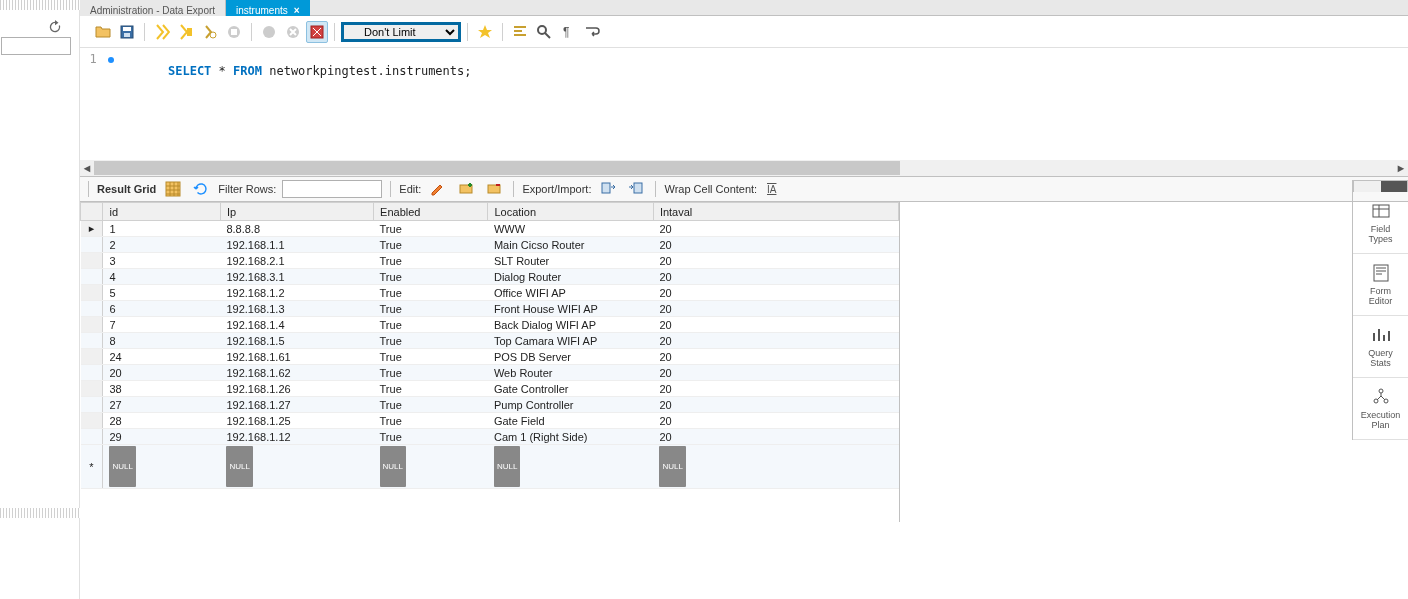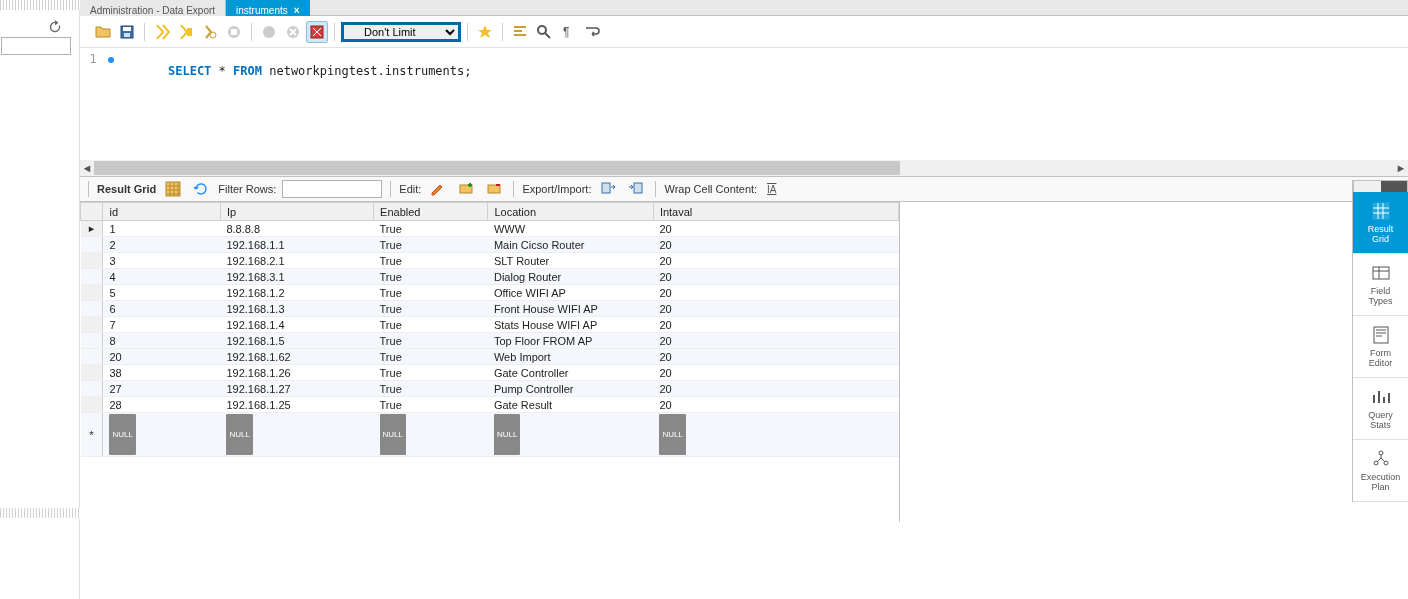--- a/index.html
+++ b/index.html
@@ -308,37 +308,45 @@
     <td>192.168.1.3</td>
     <td>True</td>
     <td>Front House WIFI AP</td>
     <td>20</td>
             </tr>
             <tr>
               <td class="rowmark"></td>
     <td>7</td>
     <td>192.168.1.4</td>
     <td>True</td>
-    <td>Stats House WIFI AP</td>
+    <td>Back Dialog WIFI AP</td>
     <td>20</td>
             </tr>
             <tr class="odd">
               <td class="rowmark"></td>
     <td>8</td>
     <td>192.168.1.5</td>
     <td>True</td>
-    <td>Top Floor FROM AP</td>
+    <td>Top Camara WIFI AP</td>
+    <td>20</td>
+            </tr>
+            <tr>
+              <td class="rowmark"></td>
+    <td>24</td>
+    <td>192.168.1.61</td>
+    <td>True</td>
+    <td>POS DB Server</td>
     <td>20</td>
             </tr>
             <tr class="odd">
               <td class="rowmark"></td>
     <td>20</td>
     <td>192.168.1.62</td>
     <td>True</td>
-    <td>Web Import</td>
+    <td>Web Router</td>
     <td>20</td>
             </tr>
             <tr>
               <td class="rowmark"></td>
     <td>38</td>
     <td>192.168.1.26</td>
     <td>True</td>
     <td>Gate Controller</td>
     <td>20</td>
             </tr>
@@ -348,21 +356,29 @@
     <td>192.168.1.27</td>
     <td>True</td>
     <td>Pump Controller</td>
     <td>20</td>
             </tr>
             <tr>
               <td class="rowmark"></td>
     <td>28</td>
     <td>192.168.1.25</td>
     <td>True</td>
-    <td>Gate Result</td>
+    <td>Gate Field</td>
+    <td>20</td>
+            </tr>
+            <tr class="odd">
+              <td class="rowmark"></td>
+    <td>29</td>
+    <td>192.168.1.12</td>
+    <td>True</td>
+    <td>Cam 1 (Right Side)</td>
     <td>20</td>
             </tr>
             <tr class="odd">
               <td class="rowmark">*</td>
   <td><span class="nullcell">NULL</span></td>
   <td><span class="nullcell">NULL</span></td>
   <td><span class="nullcell">NULL</span></td>
   <td><span class="nullcell">NULL</span></td>
   <td><span class="nullcell">NULL</span></td>
             </tr>
@@ -373,28 +389,20 @@
 </div>
 
 </div>
 
 <div class="side-panels">
   <div class="sp-toggle">
       <div class="half"></div>
       <div class="half dark"></div>
     </div>
   <div id="sp-list">
-      <div class="panel-btn active">
-        <svg viewBox="0 0 20 20">
-          <rect x="2" y="2" width="16" height="16" fill="currentColor" opacity=".15" stroke="currentColor"></rect>
-          <path d="M2 7h16M2 12h16M7 2v16M12 2v16" stroke="currentColor"></path>
-        </svg>
-        <span style="white-space:pre-line">Result
-Grid</span>
-      </div>
       <div class="panel-btn">
         <svg viewBox="0 0 20 20">
           <rect x="2" y="4" width="16" height="12" fill="none" stroke="currentColor"></rect>
           <path d="M2 8h16M8 4v12" stroke="currentColor"></path>
         </svg>
         <span style="white-space:pre-line">Field
 Types</span>
       </div>
       <div class="panel-btn">
         <svg viewBox="0 0 20 20">

